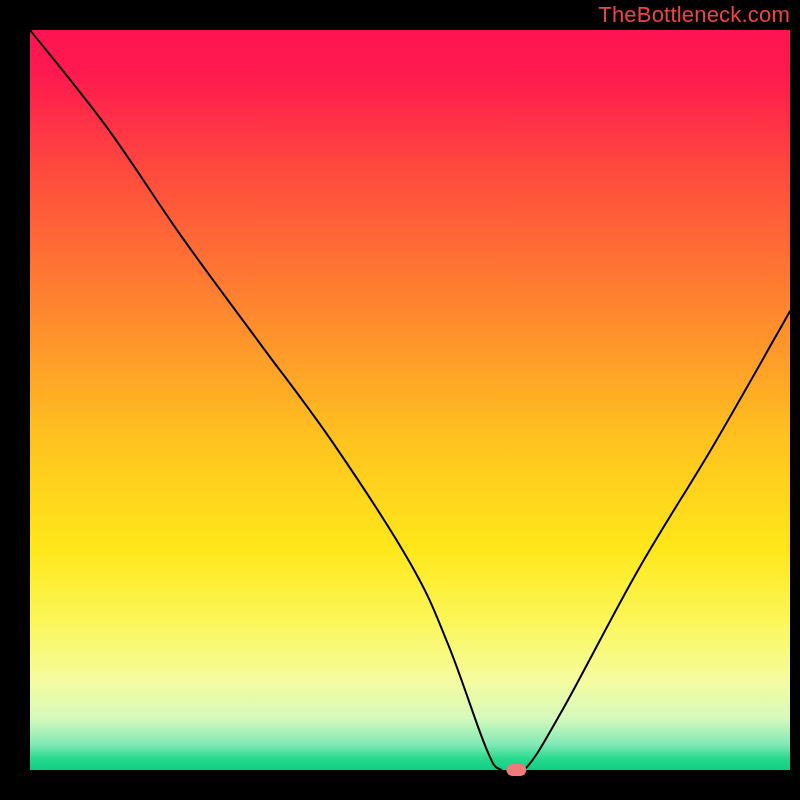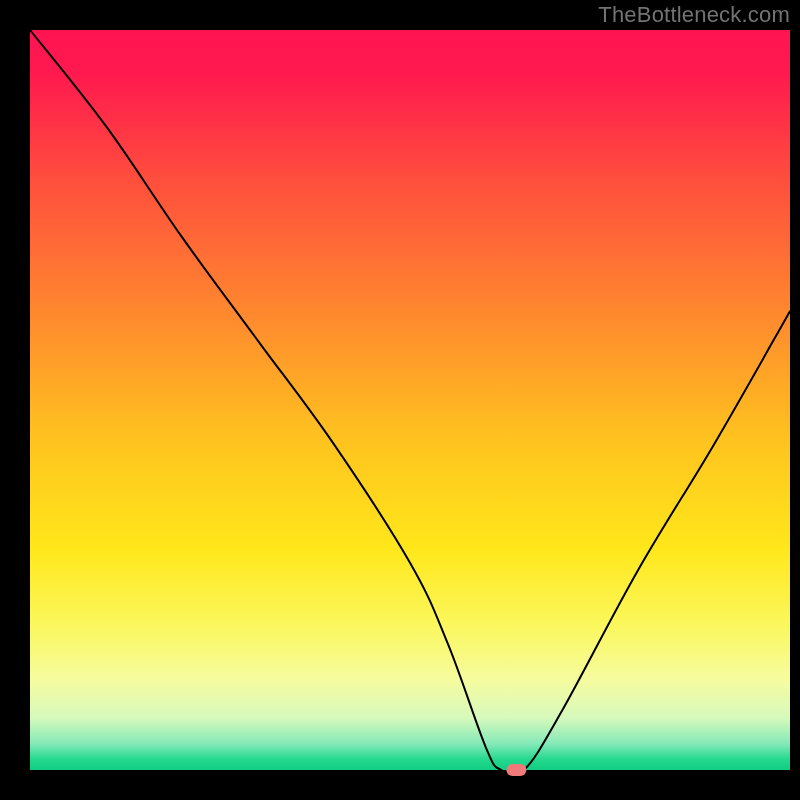--- a/index.html
+++ b/index.html
@@ -13,21 +13,21 @@
   .frame {
     position: relative;
     width: 800px;
     height: 800px;
     background: #000;
   }
   .watermark {
     position: absolute;
     top: 2px;
     right: 10px;
-    color: #737373;
+    color: #ef4444;
     font-family: Arial, Helvetica, sans-serif;
     font-size: 22px;
     font-weight: 500;
     letter-spacing: 0.2px;
     user-select: none;
   }
   svg {
     position: absolute;
     left: 0;
     top: 0;

